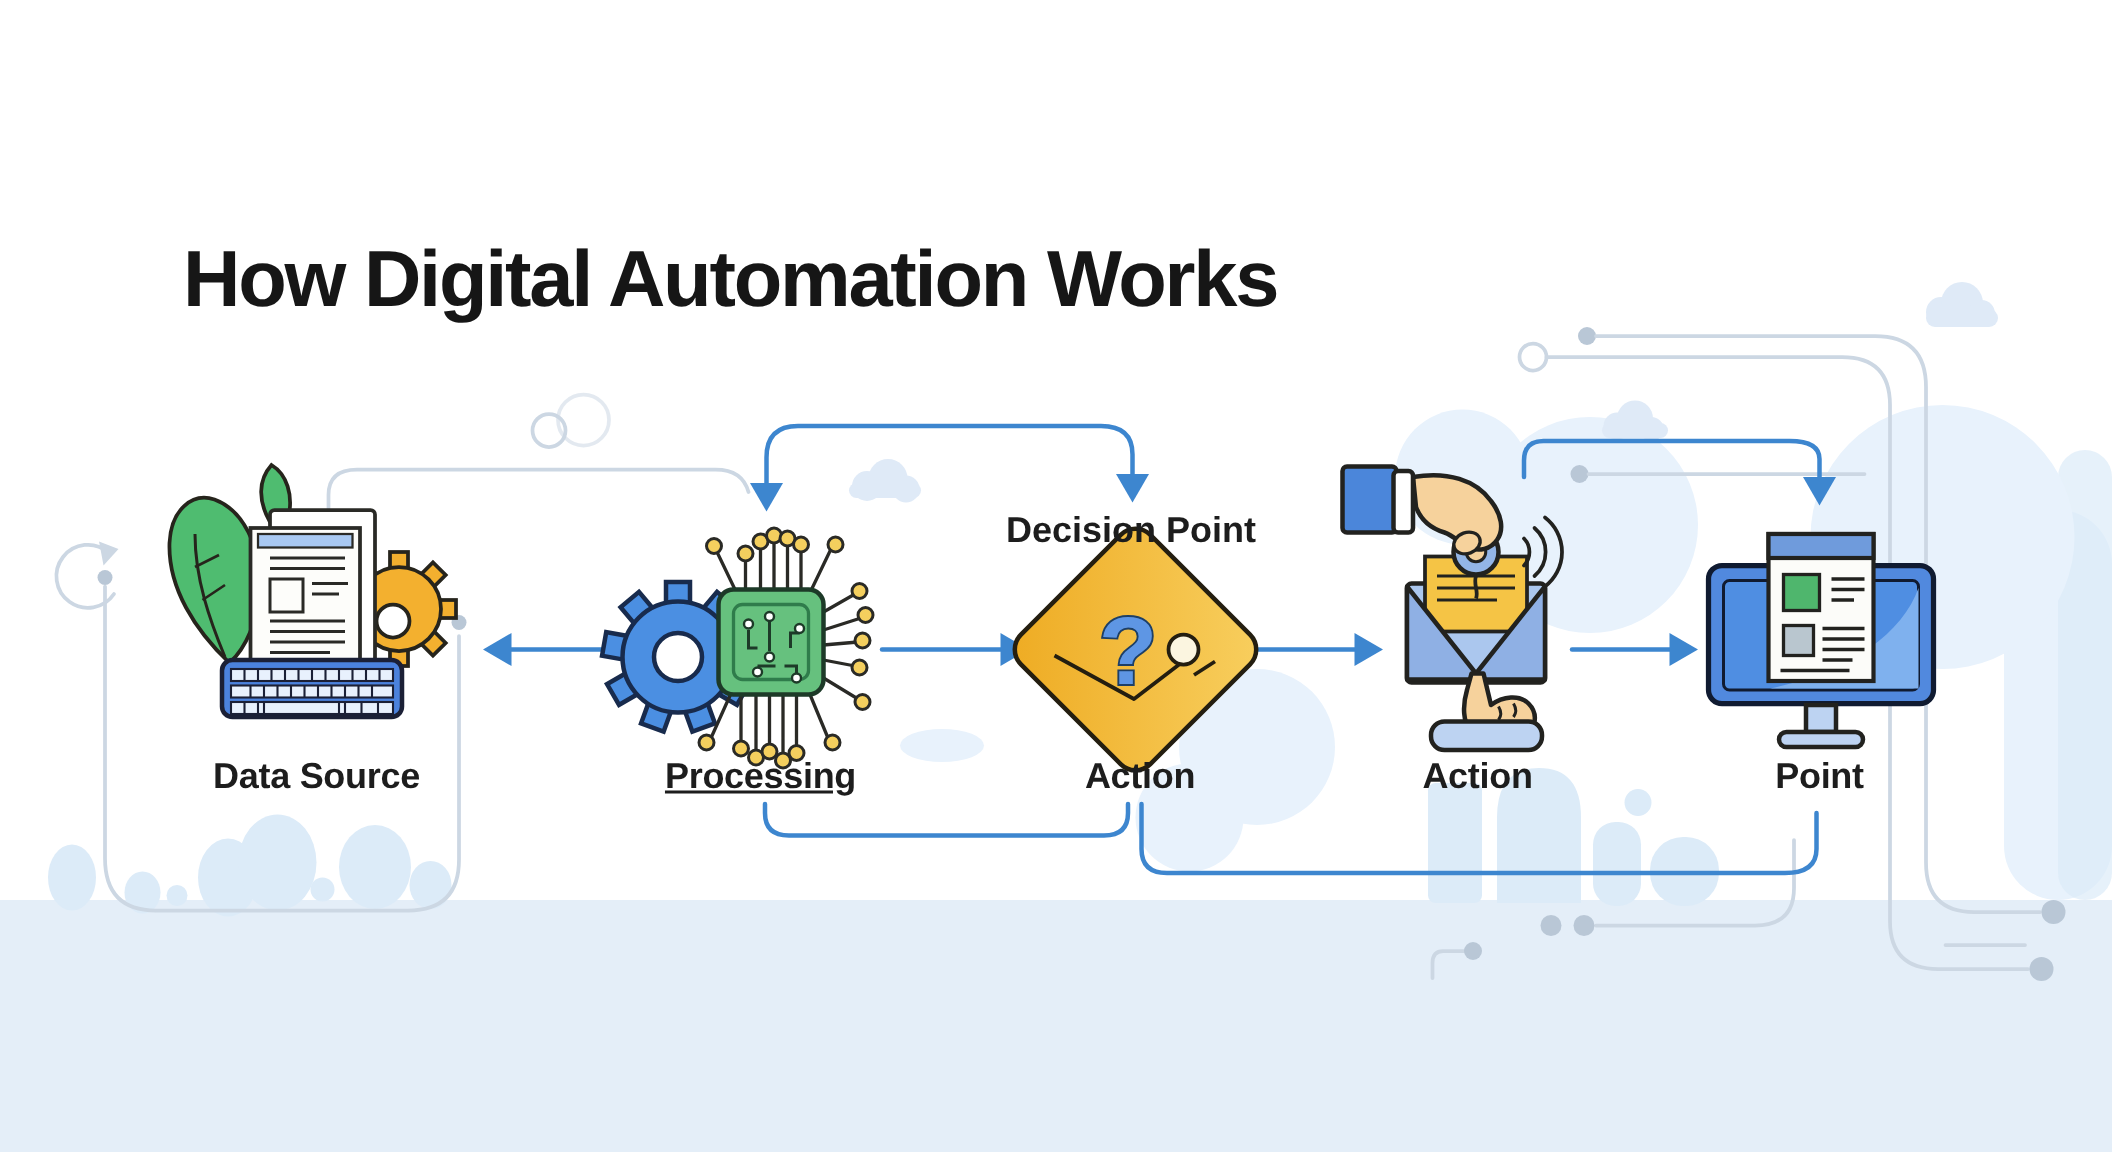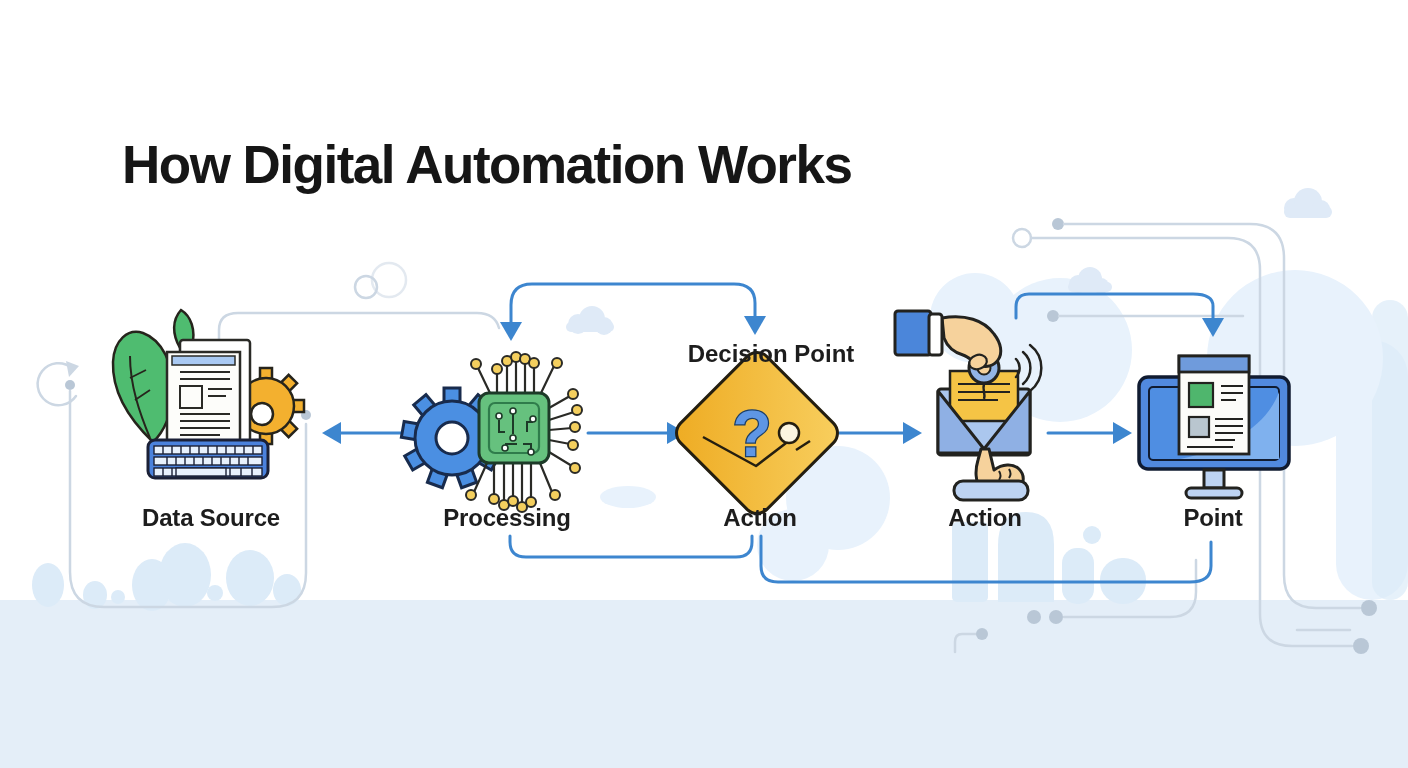--- a/index.html
+++ b/index.html
@@ -1,20 +1,20 @@
 <!DOCTYPE html>
 <html style="--accent-blue: #3d86cf; --panel-blue: #4b86da; --yellow: #f3bc3b; --green: #4fbc70; --chip-green: #66c17e; --skin: #f6d29c; --band: #e4eef8; --soft-shape: #e8f2fc; --deco-line: #ccd7e3; --outline: #26241c; --title-color: #161616;"><head>
 <meta charset="utf-8">
 <style>
   html,body{margin:0;padding:0;}
   body{width:1408px;height:768px;position:relative;overflow:hidden;background:#ffffff;
        font-family:"Liberation Sans",sans-serif;}
   .stage{position:absolute;inset:0;}
   svg.diagram{position:absolute;left:0;top:0;}
-  .page-title{position:absolute;left:122px;top:98px;font-size:53px;font-weight:700;
+  .page-title{position:absolute;left:122px;top:120px;font-size:53px;font-weight:700;
       color:var(--title-color,#161616);letter-spacing:-1.5px;white-space:nowrap;}
   .node-label{position:absolute;transform:translateX(-50%);font-size:24px;font-weight:700;
       color:#1d1d1d;letter-spacing:-0.2px;white-space:nowrap;}
   .annotation{position:absolute;transform:translateX(-50%);font-size:24px;font-weight:700;
       color:#1d1d1d;white-space:nowrap;}
   
   .blue-stroke{stroke:var(--accent-blue,#3d86cf);stroke-width:3;fill:none;stroke-linecap:round;}
   .blue-fill{fill:var(--accent-blue,#3d86cf);}
   .deco{stroke:var(--deco-line,#ccd7e3);stroke-width:2.5;fill:none;stroke-linecap:round;}
   .deco-dot{fill:#b9c7d6;}
@@ -299,21 +299,21 @@
       <path d="M1221,386 h22 M1221,393 h22 M1221,400 h15" stroke="#22221f" stroke-width="2.2"></path>
       <rect x="1189" y="417" width="20" height="20" fill="#b9c6cf" stroke="#22221f" stroke-width="2.2"></rect>
       <path d="M1215,419 h28 M1215,426 h28 M1215,433 h28 M1215,440 h20" stroke="#22221f" stroke-width="2.2"></path>
       <path d="M1187,447 h46" stroke="#22221f" stroke-width="2.2"></path>
     </g>
   </g>
 </svg>
 
 <h1 class="page-title">How Digital Automation Works</h1>
 
-<div class="annotation" style="left:754px;top:340px;margin-left:17px;">Decision Point</div>
+<div class="annotation" style="left:754px;top:340px;">Decision Point</div>
 
 <div class="node-label" style="left:211px;top:504px;">Data Source</div>
-<div class="node-label" style="left:507px;top:504px;">Processing</div>
+<div class="node-label" style="left:507px;top:504px;text-decoration:underline;">Processing</div>
 <div class="node-label" style="left:760px;top:504px;">Action</div>
 <div class="node-label" style="left:985px;top:504px;">Action</div>
 <div class="node-label" style="left:1213px;top:504px;">Point</div>
 
 </div>
 
 </body></html>

